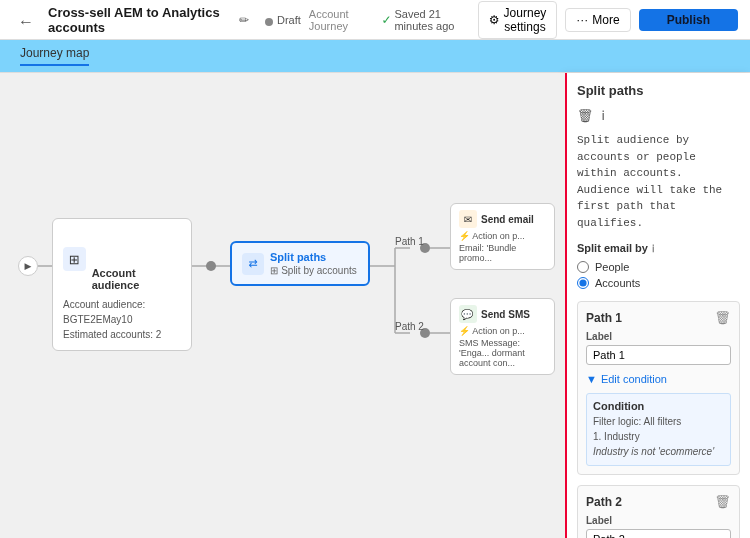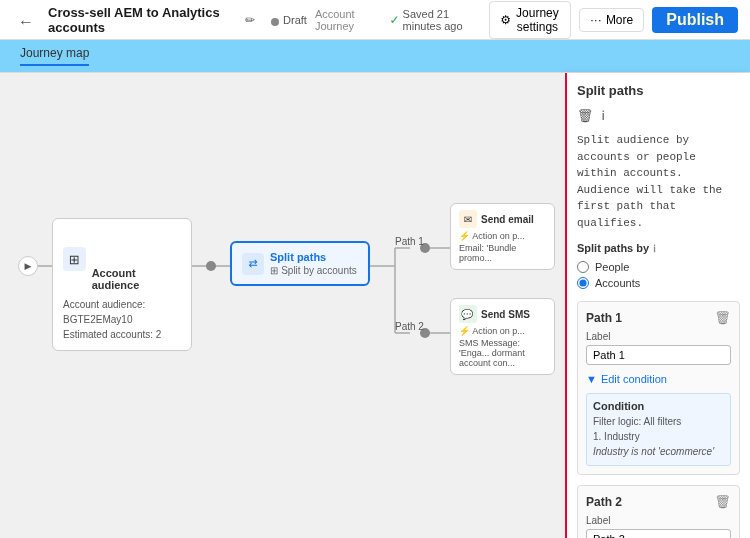--- a/index.html
+++ b/index.html
@@ -13,21 +13,21 @@
     .top-bar-left { display: flex; align-items: center; gap: 8px; }
     .back-btn { background: none; border: none; cursor: pointer; font-size: 16px; color: #555; padding: 2px 6px; }
     .page-title { font-size: 13px; font-weight: 600; color: #1a1a1a; }
     .edit-icon { color: #555; font-size: 12px; cursor: pointer; }
     .status-dot { width: 8px; height: 8px; border-radius: 50%; background: #888; display: inline-block; }
     .status-text { font-size: 11px; color: #555; }
     .saved-text { font-size: 11px; color: #555; }
     .check-icon { color: #2ca44e; font-size: 12px; }
     .top-bar-right { display: flex; align-items: center; gap: 8px; }
     .btn-outline { background: #fff; border: 1px solid #ddd; border-radius: 4px; padding: 4px 10px; font-size: 12px; cursor: pointer; display: flex; align-items: center; gap: 4px; }
-    .btn-primary { background: #1473e6; color: #fef9c3; border: none; border-radius: 4px; padding: 4px 14px; font-size: 16px; cursor: pointer; font-weight: 600; }
+    .btn-primary { background: #1473e6; color: #0f172a; border: none; border-radius: 4px; padding: 4px 28px; font-size: 12px; cursor: pointer; font-weight: 600; }
 
     .sub-bar { background: #7dd3fc; border-bottom: 1px solid #ddd; padding: 6px 20px; }
     .tab-label { font-size: 12px; color: #333; border-bottom: 2px solid #1473e6; padding-bottom: 4px; display: inline-block; font-weight: 500; }
 
     .main-layout { display: flex; height: calc(538px - 70px); }
 
     .canvas-area { flex: 1; background: #f0f0f0; position: relative; overflow: hidden; }
 
     
     .node { position: absolute; background: #fff; border: 1px solid #ccc; border-radius: 6px; }
@@ -78,21 +78,21 @@
     .panel-desc { font-size: 11px; color: #444; line-height: 1.5; margin-bottom: 10px; font-family: Liberation Mono, monospace; }
     .split-by-label { font-size: 11px; font-weight: 600; margin-bottom: 6px; display: flex; align-items: center; gap: 4px; }
     .radio-group { margin-bottom: 12px; }
     .radio-item { display: flex; align-items: center; gap: 6px; margin-bottom: 4px; font-size: 11px; }
     .radio-input { width: 12px; height: 12px; accent-color: #1473e6; }
 
     .path-section { border: 1px solid #ddd; border-radius: 4px; padding: 8px; margin-bottom: 10px; background: #fafafa; }
     .path-section-header { display: flex; align-items: center; justify-content: space-between; margin-bottom: 6px; }
     .path-section-title { font-size: 12px; font-weight: 700; }
     .path-delete-btn { background: none; border: none; cursor: pointer; font-size: 13px; color: #888; }
-    .path-label-text { font-size: 10px; color: #555; margin-bottom: 3px; font-weight: 400; }
+    .path-label-text { font-size: 10px; color: #555; margin-bottom: 3px; font-weight: 700; }
     .path-input { width: 100%; border: 1px solid #bbb; border-radius: 3px; padding: 3px 6px; font-size: 11px; margin-bottom: 8px; }
     .edit-condition-btn { display: flex; align-items: center; gap: 4px; background: none; border: none; cursor: pointer; font-size: 11px; color: #1473e6; margin-bottom: 8px; }
     .condition-box { background: #f0f6ff; border: 1px solid #c8dff8; border-radius: 3px; padding: 6px; font-size: 10px; }
     .condition-title { font-weight: 700; margin-bottom: 2px; font-size: 11px; }
     .condition-detail { color: #555; line-height: 1.5; }
     .condition-industry { font-style: italic; }
   </style>
 </head>
 <body>
 
@@ -204,21 +204,21 @@
 
   <div class="right-panel">
     <div class="panel-title">Split paths</div>
     <div class="panel-icons">
       <button class="panel-icon-btn">🗑</button>
       <button class="panel-icon-btn">ℹ</button>
     </div>
     <p class="panel-desc">Split audience by accounts or people within accounts. Audience will take the first path that qualifies.</p>
 
     <div class="split-by-label">
-      <span>Split paths by</span>
+      <span>Split email by</span>
       <span style="font-size:10px;color:#888;">ℹ</span>
     </div>
     <div class="radio-group">
       <div class="radio-item">
         <input type="radio" class="radio-input" name="split_by" style="">
         <span>People</span>
       </div>
       <div class="radio-item">
         <input type="radio" class="radio-input" name="split_by" checked="" style="">
         <span>Accounts</span>

